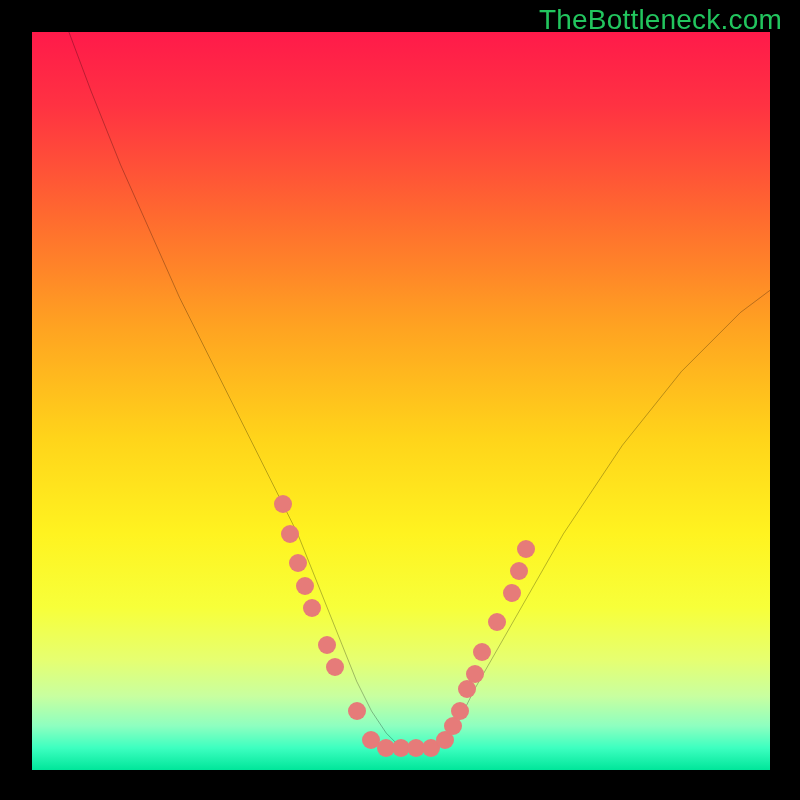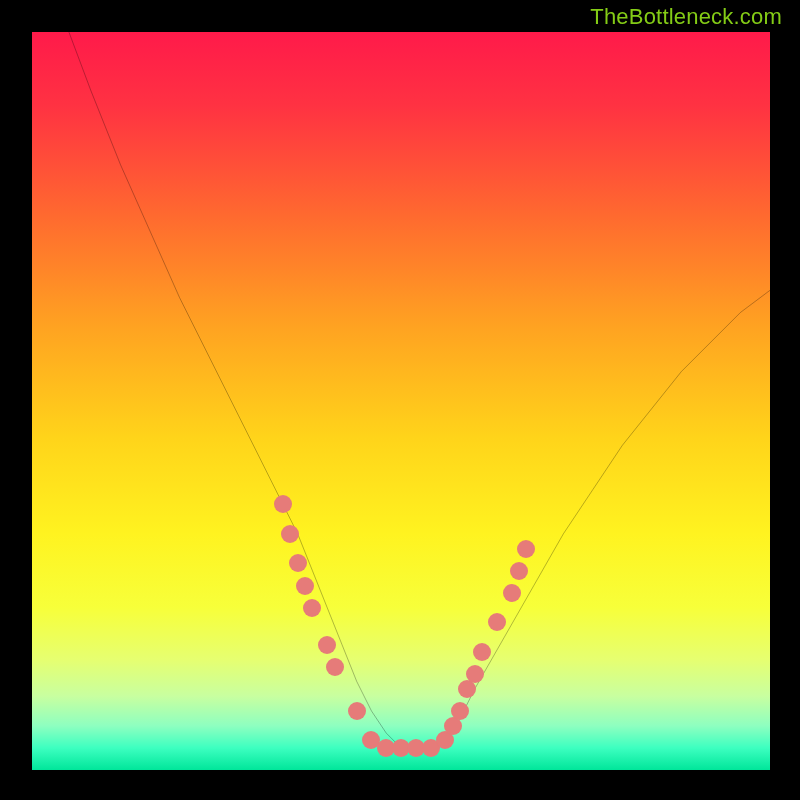--- a/index.html
+++ b/index.html
@@ -31,23 +31,23 @@
   .curve-layer {
     position: absolute;
     left: 0; top: 0;
     width: 100%; height: 100%;
   }
 
   .watermark {
     position: absolute;
     top: 4px;
     right: 18px;
-    font-size: 22px;
+    font-size: 28px;
     font-weight: 400;
-    color: #84cc16;
+    color: #22c55e;
     letter-spacing: 0.2px;
   }
 
   .dot {
     position: absolute;
     width: 18px;
     height: 18px;
     border-radius: 50%;
     background: #e67b79;
     transform: translate(-50%, -50%);

